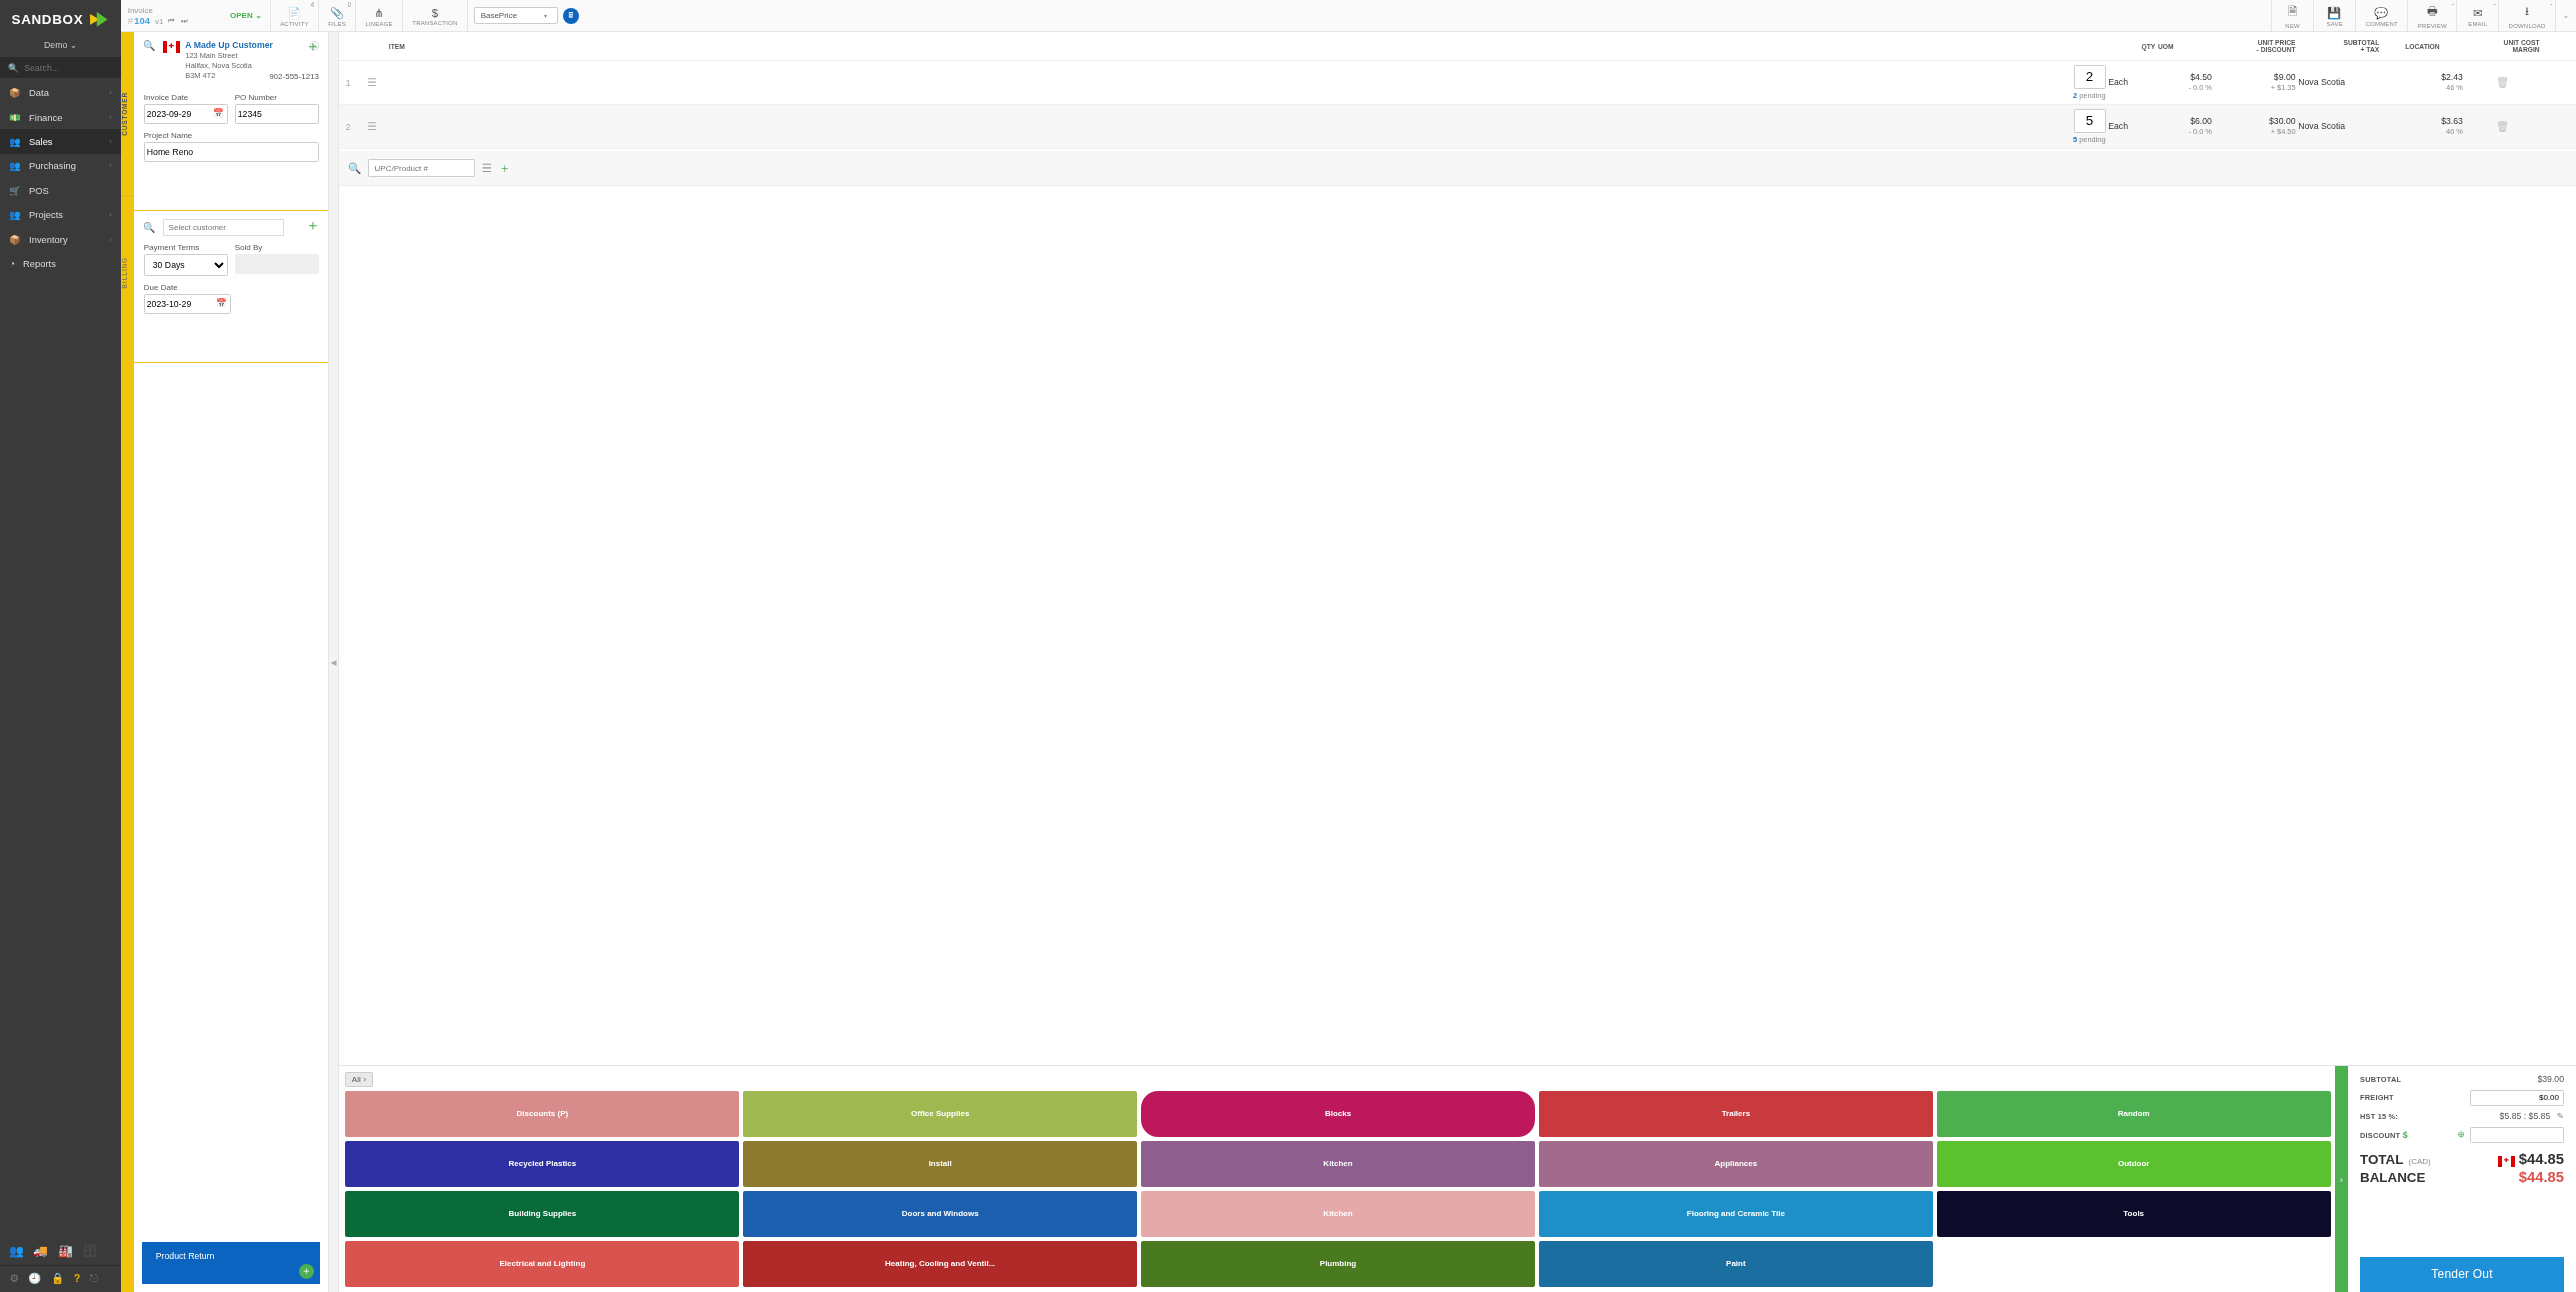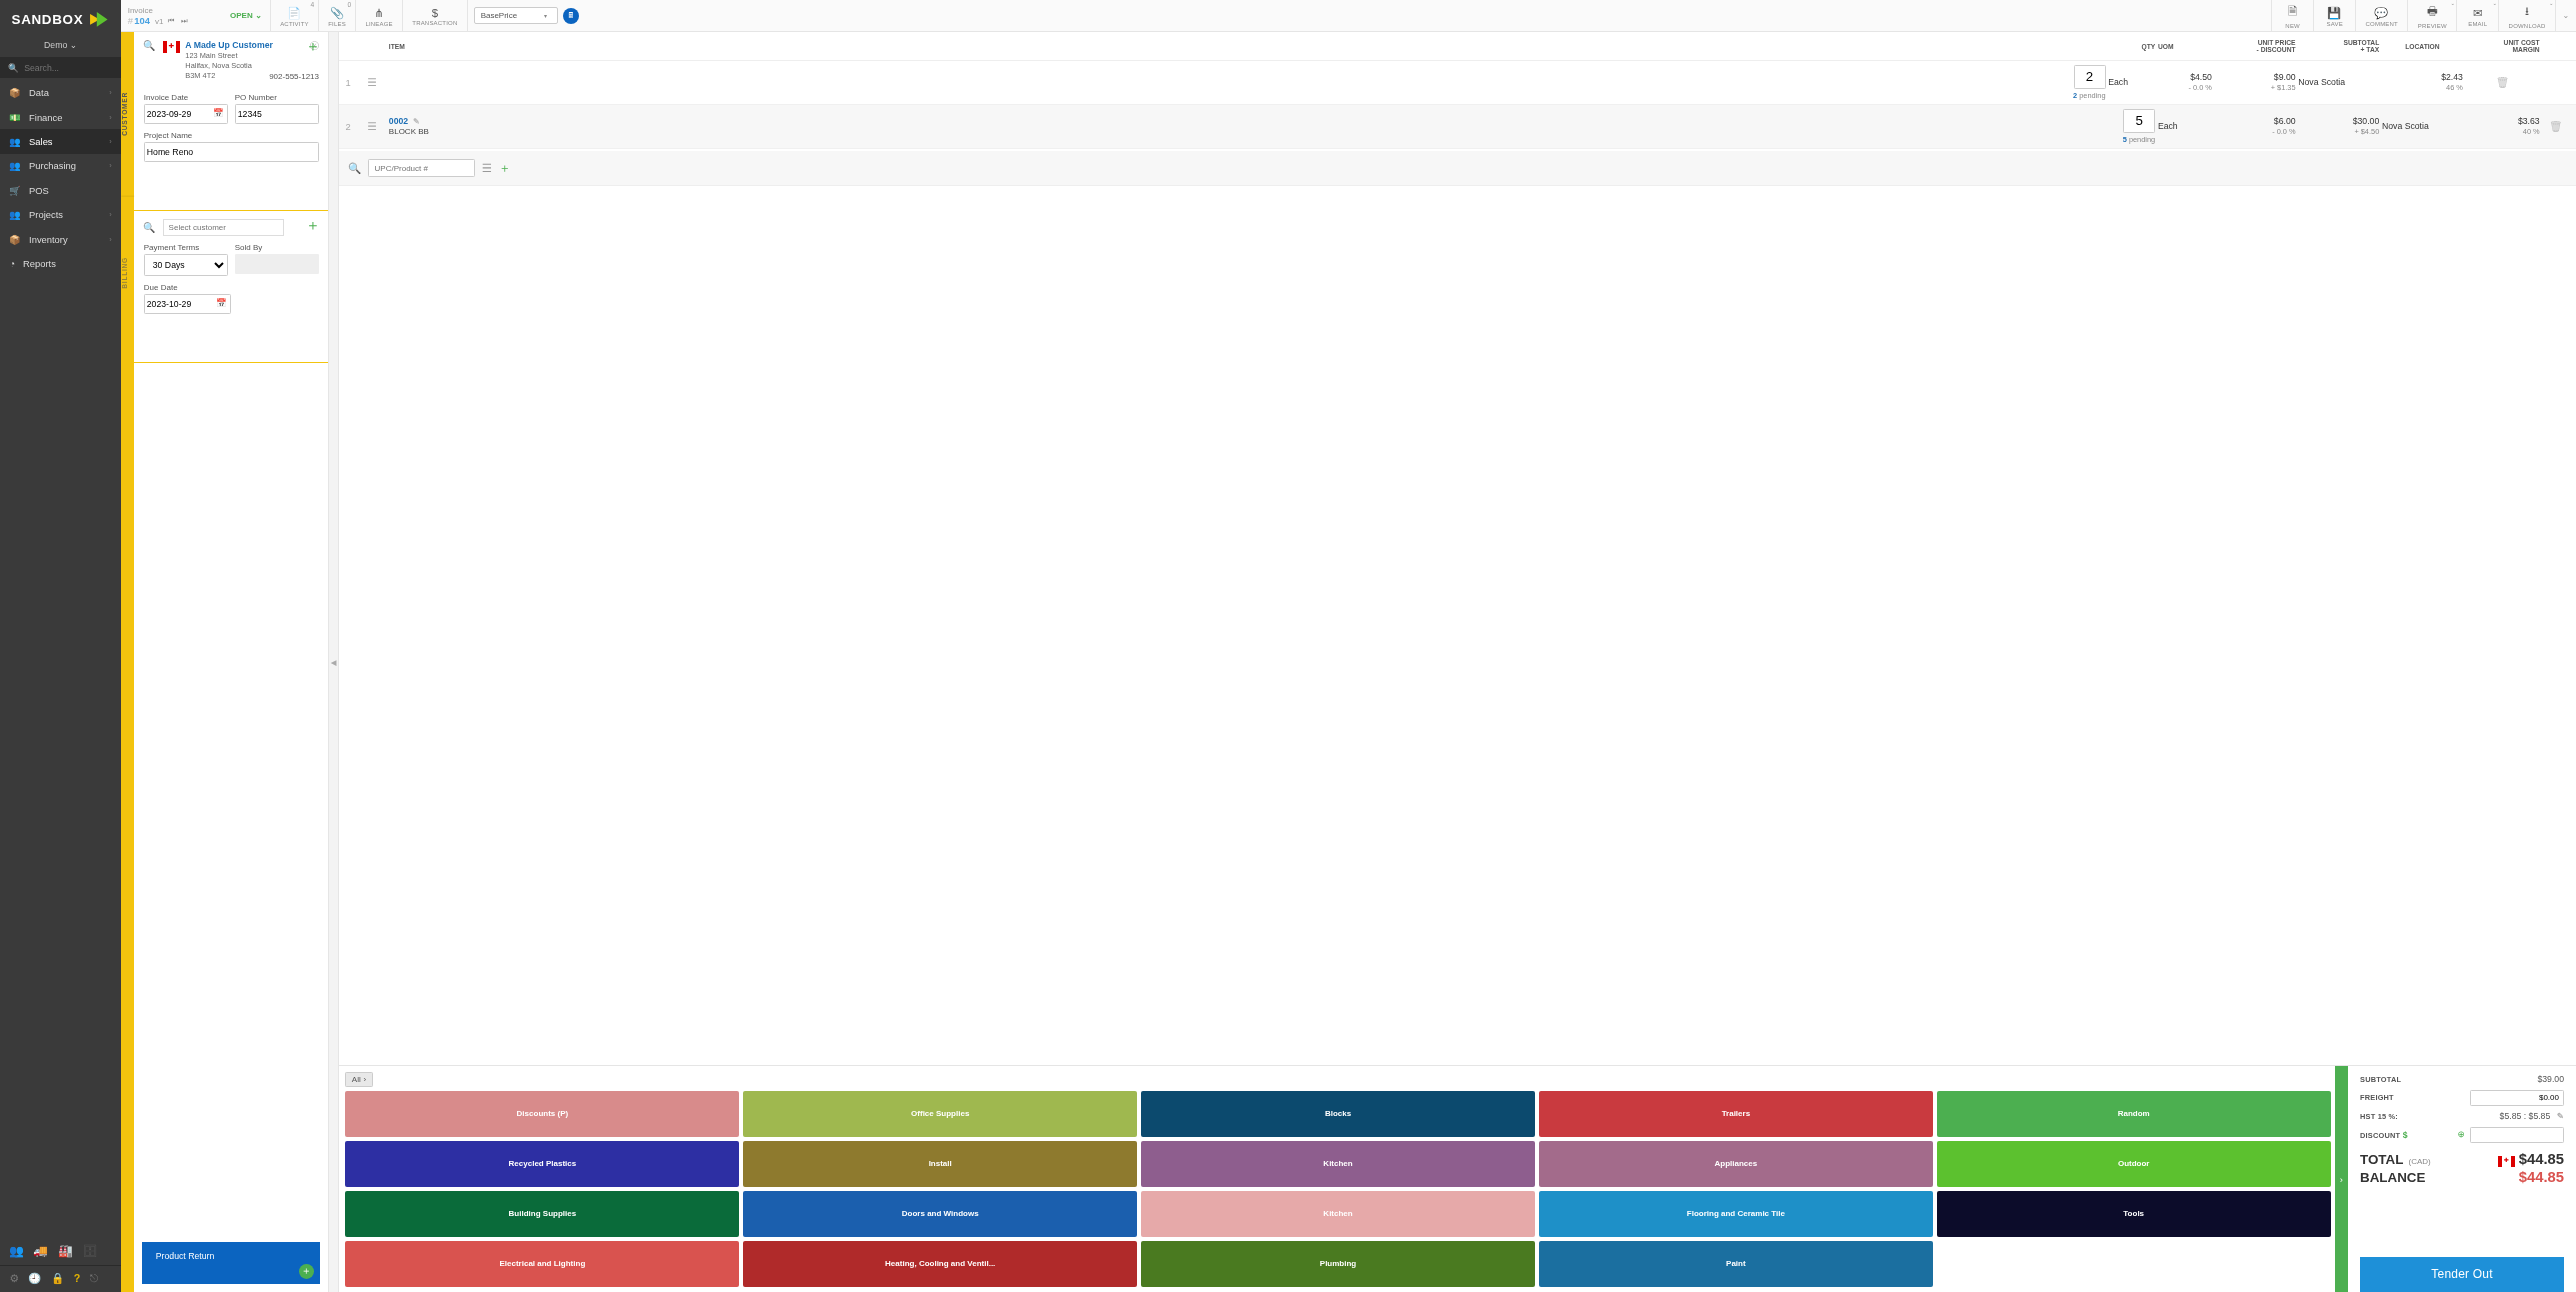--- a/index.html
+++ b/index.html
@@ -425,21 +425,20 @@
               <div>Each</div>
               <div class="rcell"><span class="big">$4.50</span><span class="sm">- 0.0 %</span></div>
               <div class="rcell"><span class="big">$9.00</span><span class="sm">+ $1.35</span></div>
               <div>Nova Scotia</div>
               <div class="rcell"><span class="big">$2.43</span><span class="sm">46 %</span></div>
               <div class="trash">🗑</div>
             </div>
             <div class="line-row alt">
               <div class="idx">2</div>
               <div class="menu">☰</div>
-              <div><span class="item-link">0002<span class="ed"> ✎</span></span><div class="item-name">BLOCK BB</div></div>
               <div style="text-align:right"><input class="qty-in" value="5" style=""><div class="pending"><b>5</b> pending</div></div>
               <div>Each</div>
               <div class="rcell"><span class="big">$6.00</span><span class="sm">- 0.0 %</span></div>
               <div class="rcell"><span class="big">$30.00</span><span class="sm">+ $4.50</span></div>
               <div>Nova Scotia</div>
               <div class="rcell"><span class="big">$3.63</span><span class="sm">40 %</span></div>
               <div class="trash">🗑</div>
             </div>
           </div>
 
@@ -459,21 +458,21 @@
               <span>All</span>
               <span style="margin-left:2.7px">›</span>
             </div>
             <div class="cat-grid" id="cat-grid">
                 <div class="cat-tile" style="background: rgb(216, 139, 139);">
                   <span>Discounts (P)</span>
                 </div>
                 <div class="cat-tile" style="background: rgb(159, 184, 79);">
                   <span>Office Supplies</span>
                 </div>
-                <div class="cat-tile" style="background: #0c4a6e;">
+                <div class="cat-tile" style="background: #be185d; border-radius: 17px;">
                   <span>Blocks</span>
                 </div>
                 <div class="cat-tile" style="background: rgb(201, 58, 63);">
                   <span>Trailers</span>
                 </div>
                 <div class="cat-tile" style="background: rgb(76, 175, 80);">
                   <span>Random</span>
                 </div>
                 <div class="cat-tile" style="background: rgb(45, 47, 163);">
                   <span>Recycled Plastics</span>

